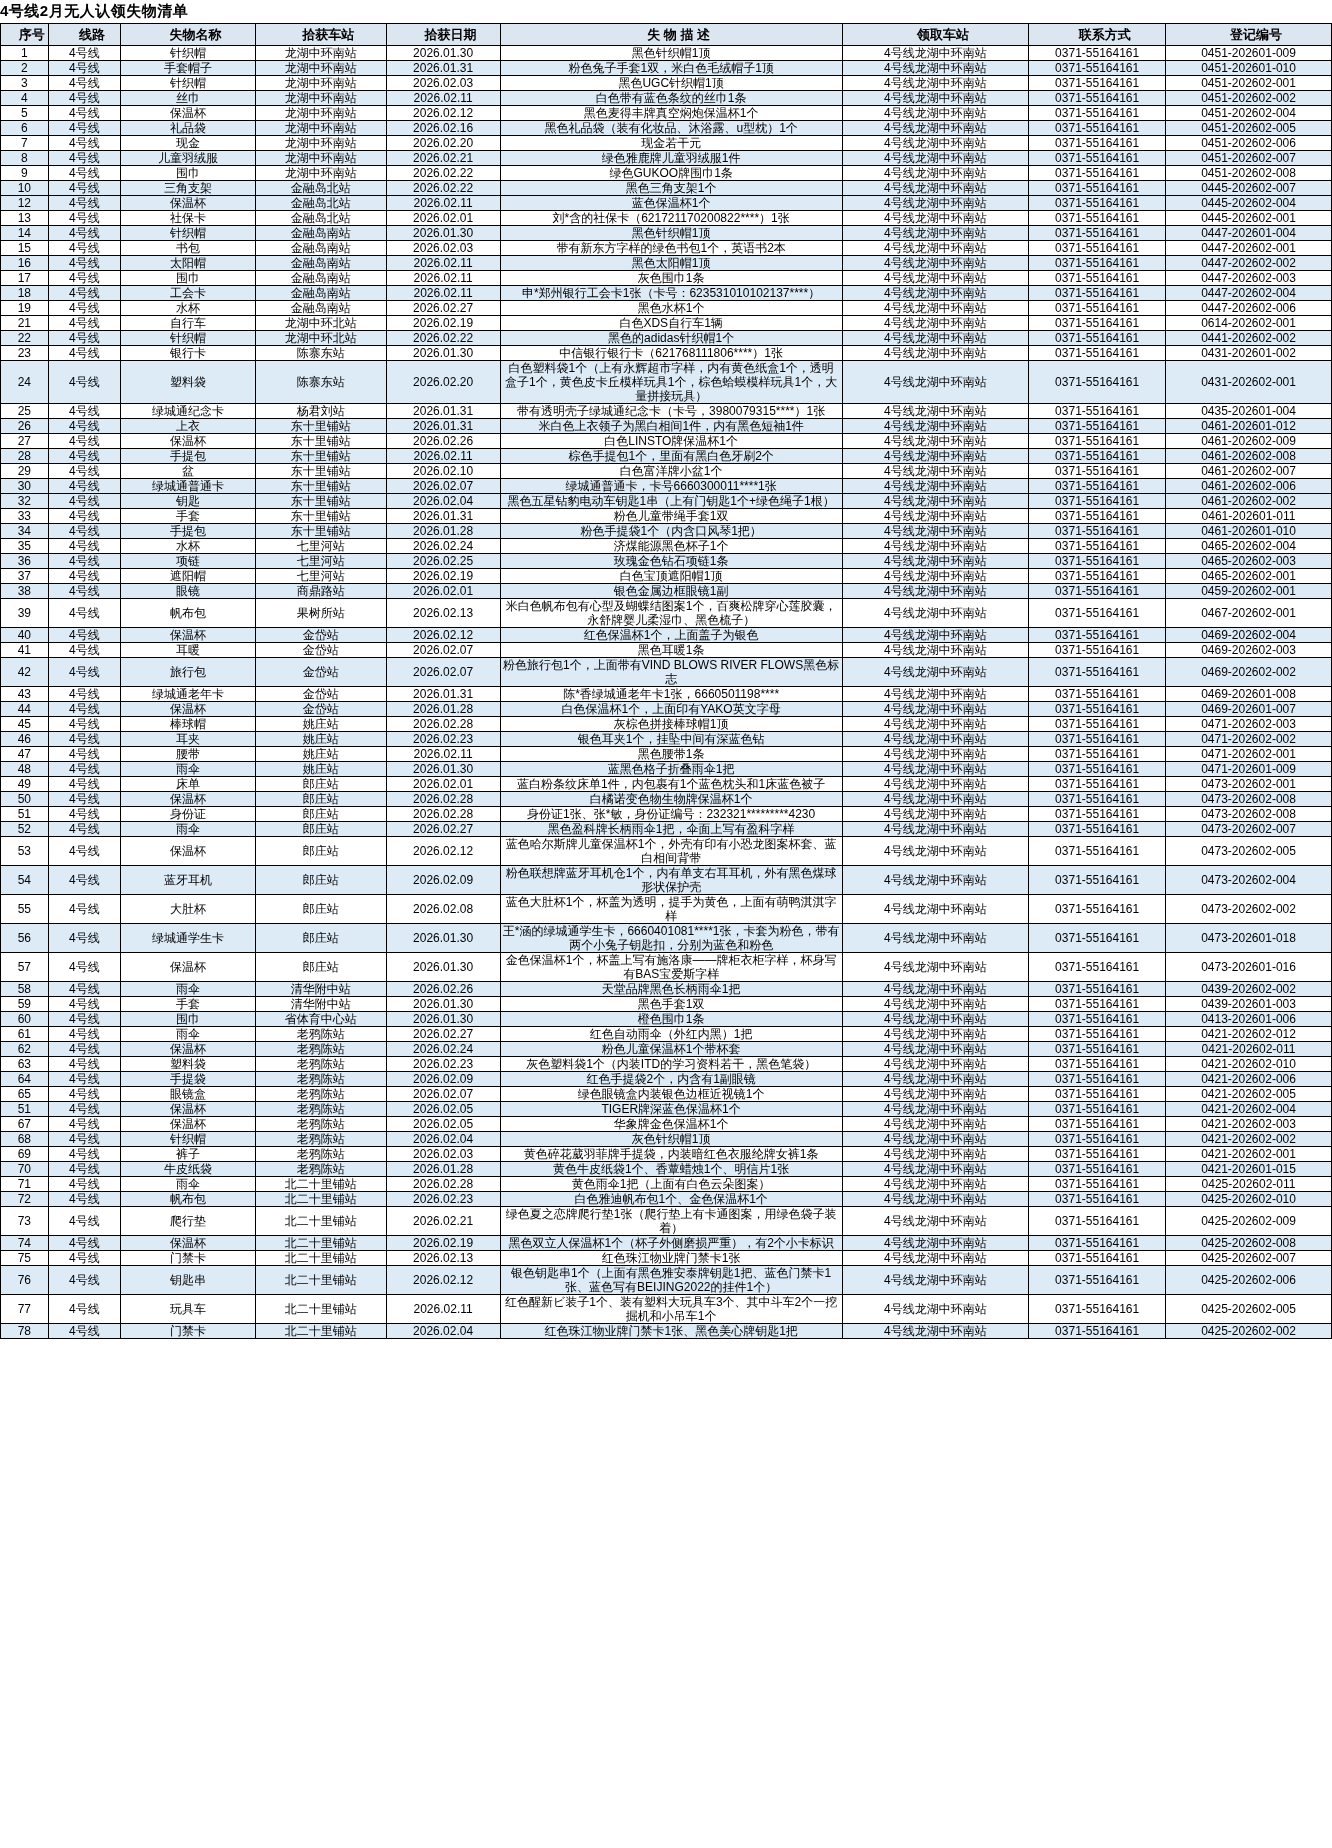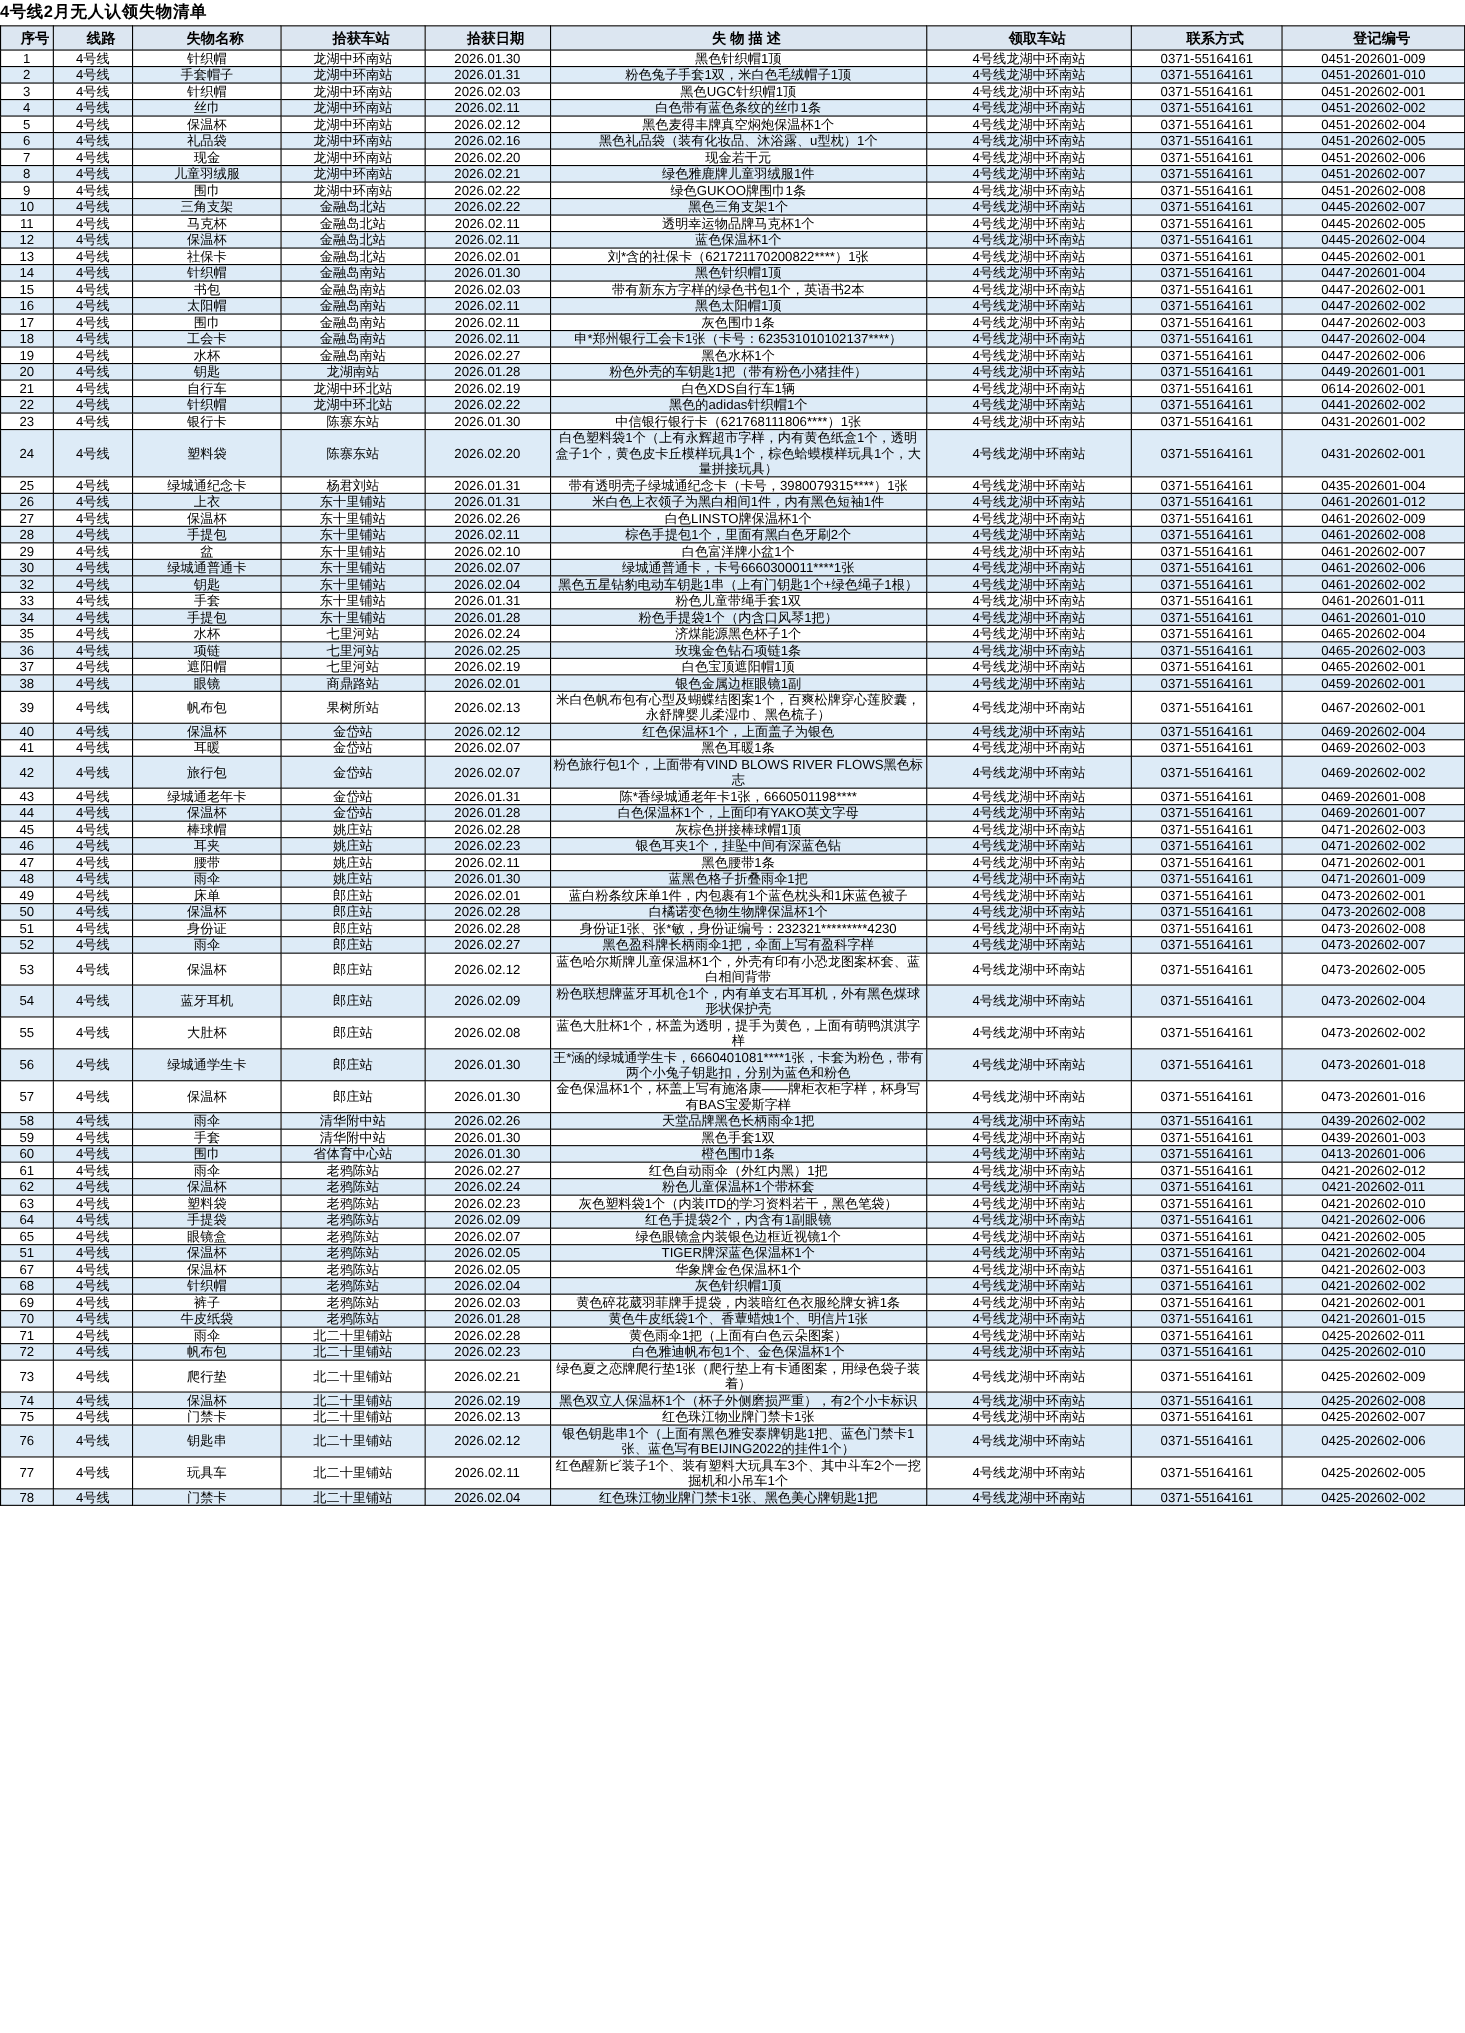--- a/index.html
+++ b/index.html
@@ -223,31 +223,20 @@
             <td class="num">10</td>
             <td class="line">4号线</td>
             <td class="name">三角支架</td>
             <td class="station">金融岛北站</td>
             <td class="date">2026.02.22</td>
             <td class="desc">黑色三角支架1个</td>
             <td class="claim">4号线龙湖中环南站</td>
             <td class="phone">0371-55164161</td>
             <td class="reg">0445-202602-007</td>
           </tr>
-          <tr class="odd">
-            <td class="num">11</td>
-            <td class="line">4号线</td>
-            <td class="name">马克杯</td>
-            <td class="station">金融岛北站</td>
-            <td class="date">2026.02.11</td>
-            <td class="desc">透明幸运物品牌马克杯1个</td>
-            <td class="claim">4号线龙湖中环南站</td>
-            <td class="phone">0371-55164161</td>
-            <td class="reg">0445-202602-005</td>
-          </tr>
           <tr class="even">
             <td class="num">12</td>
             <td class="line">4号线</td>
             <td class="name">保温杯</td>
             <td class="station">金融岛北站</td>
             <td class="date">2026.02.11</td>
             <td class="desc">蓝色保温杯1个</td>
             <td class="claim">4号线龙湖中环南站</td>
             <td class="phone">0371-55164161</td>
             <td class="reg">0445-202602-004</td>
@@ -321,31 +310,20 @@
           <tr class="odd">
             <td class="num">19</td>
             <td class="line">4号线</td>
             <td class="name">水杯</td>
             <td class="station">金融岛南站</td>
             <td class="date">2026.02.27</td>
             <td class="desc">黑色水杯1个</td>
             <td class="claim">4号线龙湖中环南站</td>
             <td class="phone">0371-55164161</td>
             <td class="reg">0447-202602-006</td>
-          </tr>
-          <tr class="even">
-            <td class="num">20</td>
-            <td class="line">4号线</td>
-            <td class="name">钥匙</td>
-            <td class="station">龙湖南站</td>
-            <td class="date">2026.01.28</td>
-            <td class="desc">粉色外壳的车钥匙1把（带有粉色小猪挂件）</td>
-            <td class="claim">4号线龙湖中环南站</td>
-            <td class="phone">0371-55164161</td>
-            <td class="reg">0449-202601-001</td>
           </tr>
           <tr class="odd">
             <td class="num">21</td>
             <td class="line">4号线</td>
             <td class="name">自行车</td>
             <td class="station">龙湖中环北站</td>
             <td class="date">2026.02.19</td>
             <td class="desc">白色XDS自行车1辆</td>
             <td class="claim">4号线龙湖中环南站</td>
             <td class="phone">0371-55164161</td>

